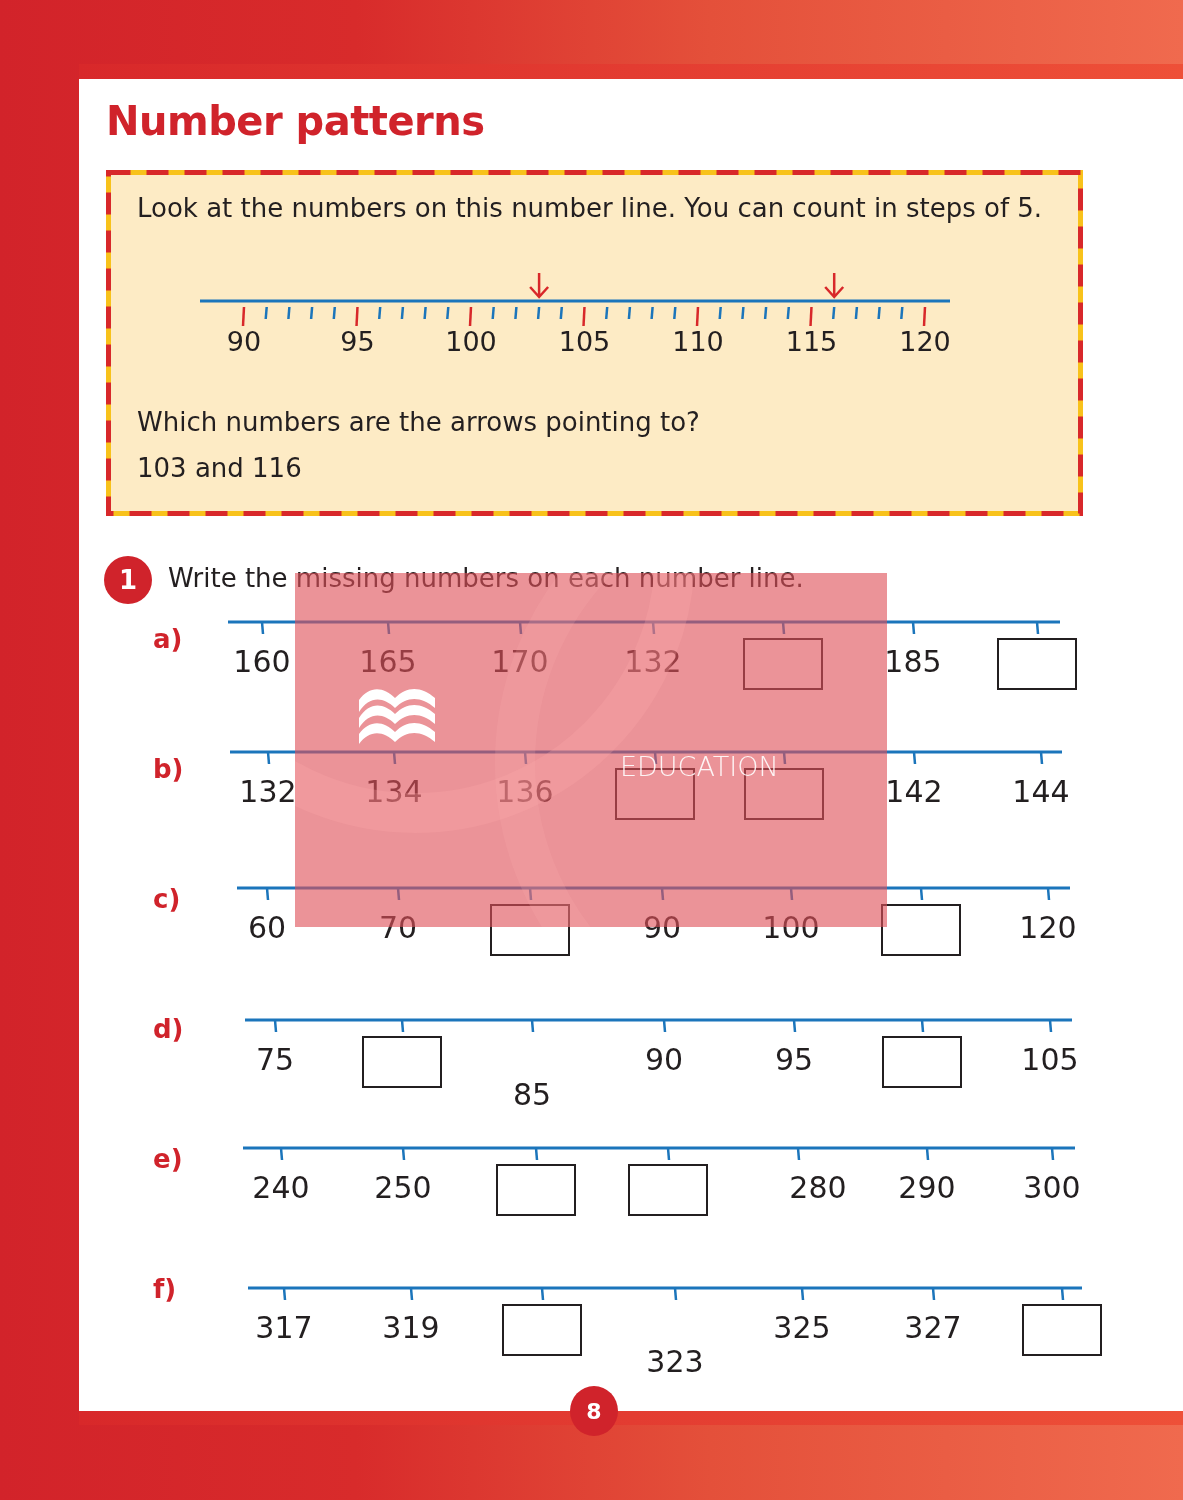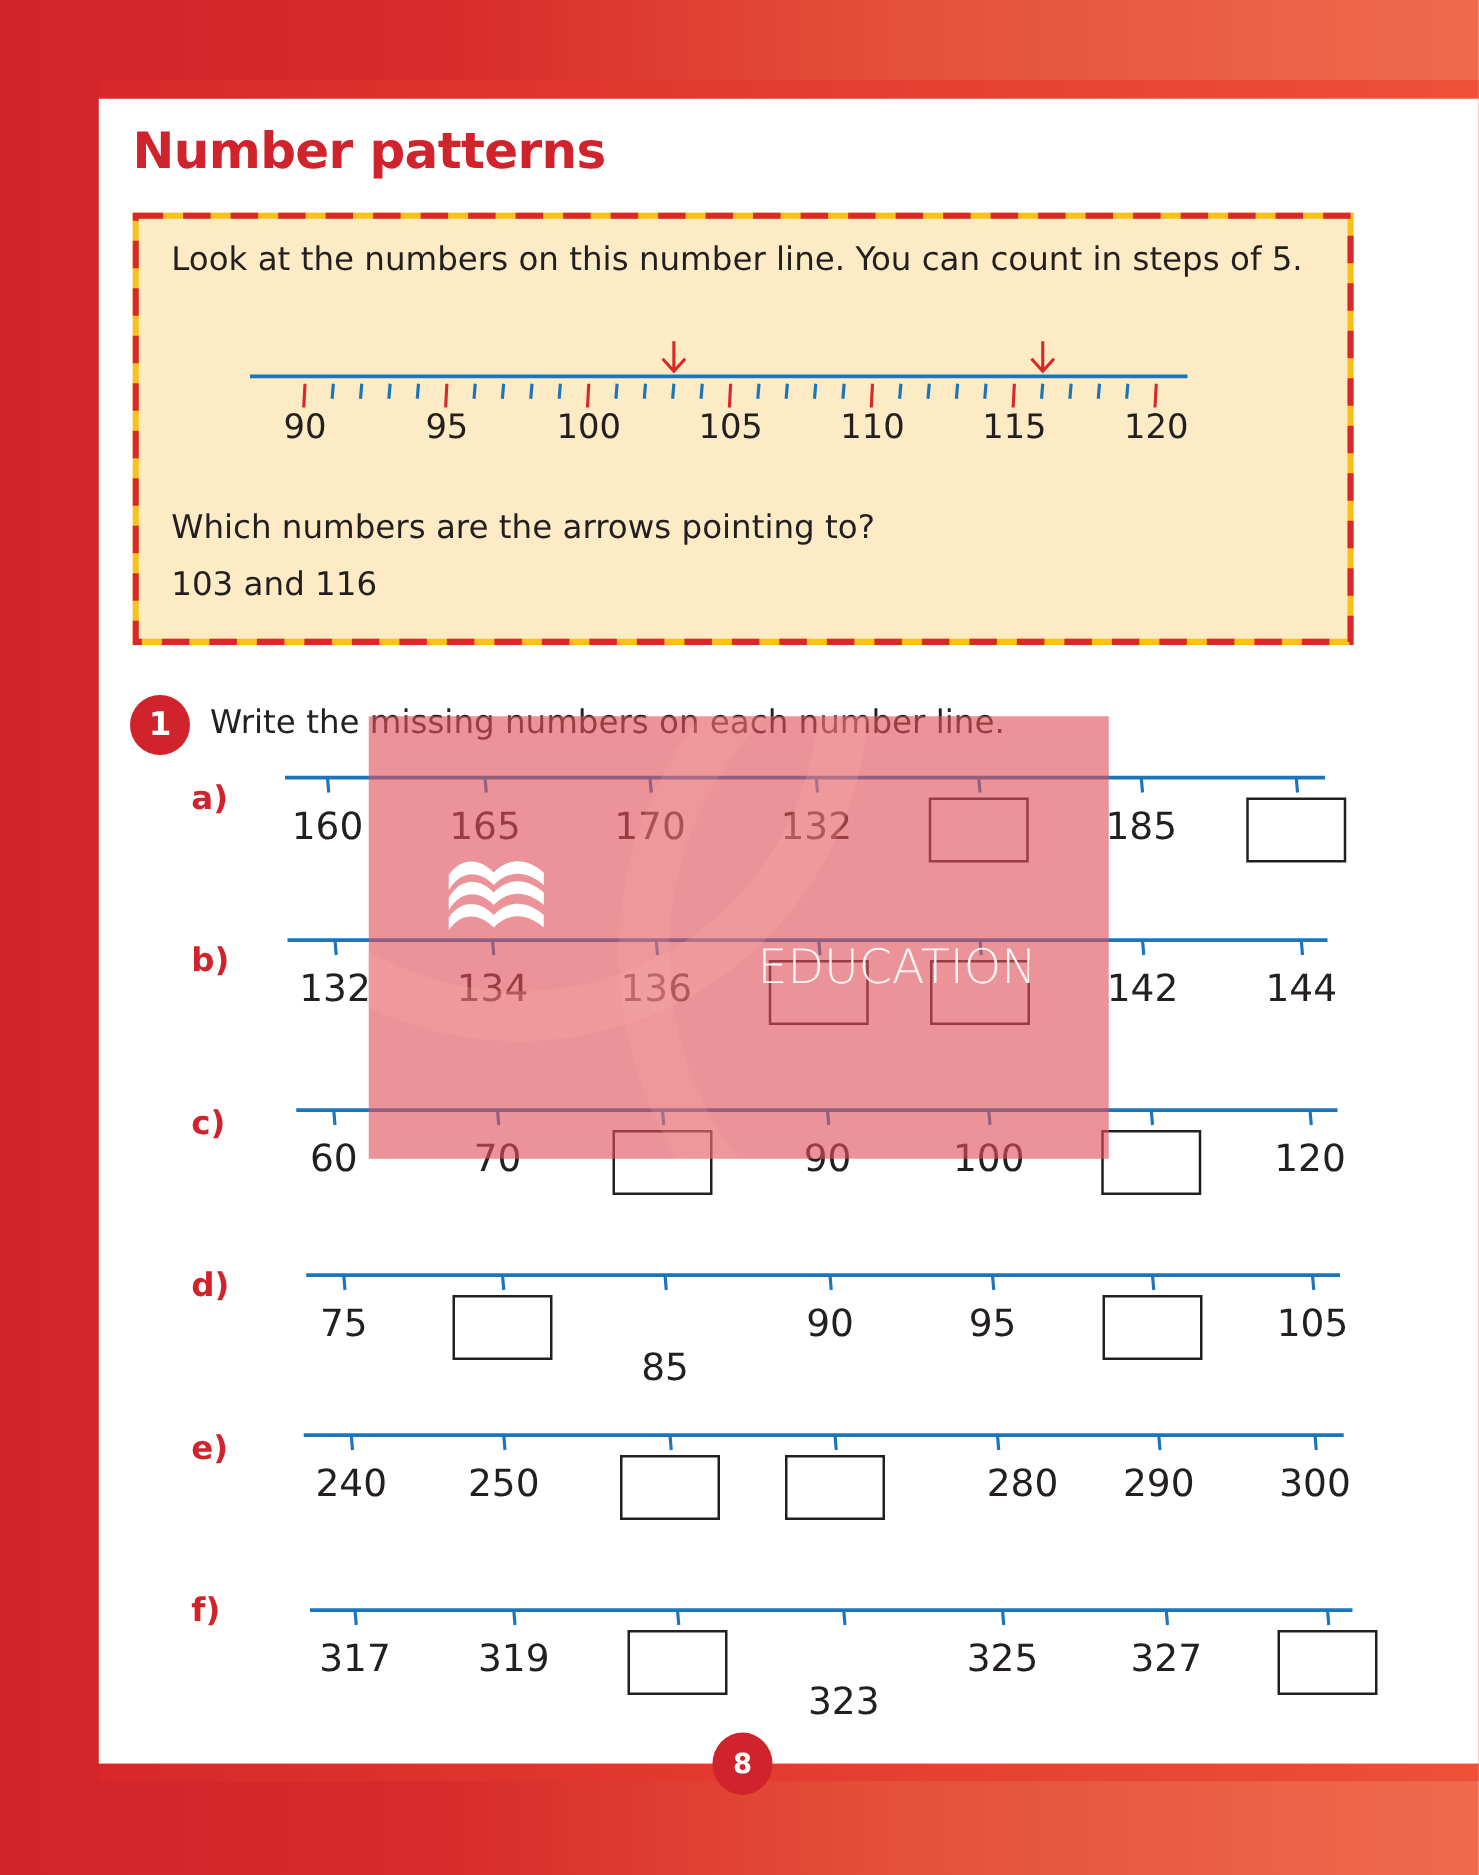--- a/index.html
+++ b/index.html
@@ -63,22 +63,22 @@
   }
   .wm-swirl {
     position: absolute; border-radius: 50%; border: 40px solid rgba(255,170,170,0.25);
   }
   .wm-logo {
     position: absolute; left: 60px; top: 108px;
     font-family: "DejaVu Serif", serif; font-size: 72px; color: #ffffff;
     letter-spacing: -2px; white-space: nowrap;
   }
   .wm-edu {
-    position: absolute; left: 311px; top: 178px;
-    font-family: "DejaVu Sans", sans-serif; font-size: 38px; color: rgba(255,255,255,0.9);
+    position: absolute; left: 325px; top: 178px;
+    font-family: "DejaVu Sans", sans-serif; font-size: 27px; color: rgba(255,255,255,0.9);
     font-weight: 200; letter-spacing: 0px; white-space: nowrap;
   }
   .wm-sample {
     position: absolute; left: 62px; top: 230px;
     font-family: "Liberation Sans", sans-serif; font-size: 18px; color: rgba(255,255,255,0.9);
     white-space: nowrap;
   }
   .wm-icon { position: absolute; left: 62px; top: 115px; }
   .page-badge {
     position: absolute; left: 570px; top: 1386px; width: 48px; height: 50px;

